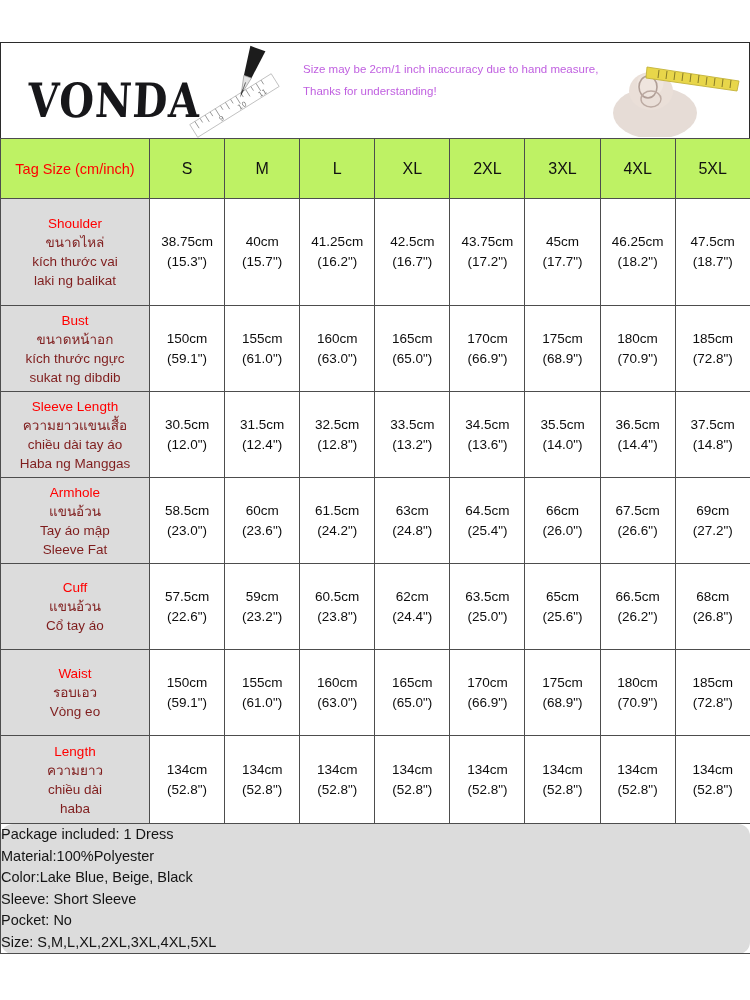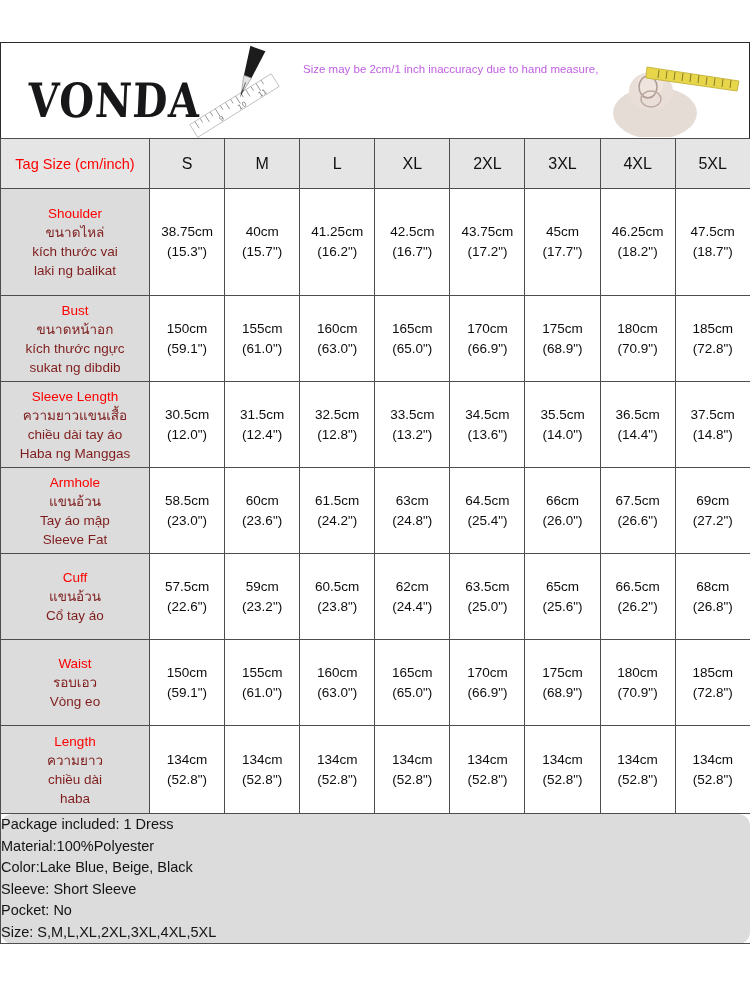--- a/index.html
+++ b/index.html
@@ -100,21 +100,21 @@
   }
   .chart td, .chart th {
     border: 1px solid #4d4d4d;
     padding: 0;
     margin: 0;
   }
 
   col.c-label { width: 149px; }
   col.c-size  { width: 75.1px; }
 
-  .hdr-row { height: 50px; background: #e5e5e5; }
+  .hdr-row { height: 60px; background: #bef264; }
   .hdr-label {
     color: #ff0000;
     font-size: 14.5px;
     text-align: center;
     vertical-align: middle;
     font-weight: 400;
   }
   .hdr-size {
     color: #111111;
     font-size: 16px;
@@ -209,20 +209,21 @@
       <g transform="rotate(20 78 30)">
         <path d="M70 4 L86 4 L82 34 L74 34 Z" fill="#1c1c1c"></path>
         <path d="M74 34 L82 34 L79 48 L77 48 Z" fill="#e4e4e4" stroke="#9a9a9a" stroke-width="0.7"></path>
         <path d="M77 48 L79 48 L78 56 Z" fill="#2a2a2a"></path>
         <line x1="78" y1="40" x2="78" y2="50" stroke="#555555" stroke-width="0.8"></line>
       </g>
     </svg>
 
     <div class="notice">
       <div class="notice-line">Size may be 2cm/1 inch inaccuracy due to hand measure,</div>
+      <div class="notice-line">Thanks for understanding!</div>
     </div>
 
     <svg class="hand-tape" viewBox="0 0 140 90">
       <ellipse cx="52" cy="66" rx="42" ry="26" fill="#e6dcd6"></ellipse>
       <ellipse cx="48" cy="44" rx="22" ry="19" fill="#eadfd8"></ellipse>
       <path d="M36 30 q10 -8 20 -2 q6 4 4 12 q-3 9 -13 9 q-12 0 -13 -10 q0 -6 2 -9 Z" fill="#efe5de"></path>
       <ellipse cx="45" cy="40" rx="9" ry="11" fill="none" stroke="#b09e96" stroke-width="1.6"></ellipse>
       <ellipse cx="48" cy="52" rx="10" ry="8" fill="none" stroke="#bcaaa2" stroke-width="1.4"></ellipse>
       <path d="M44 20 L136 34 L134 44 L43 31 Z" fill="#e8d64a" stroke="#c3b23a" stroke-width="0.9"></path>
       <g stroke="#6e6320" stroke-width="0.8">

